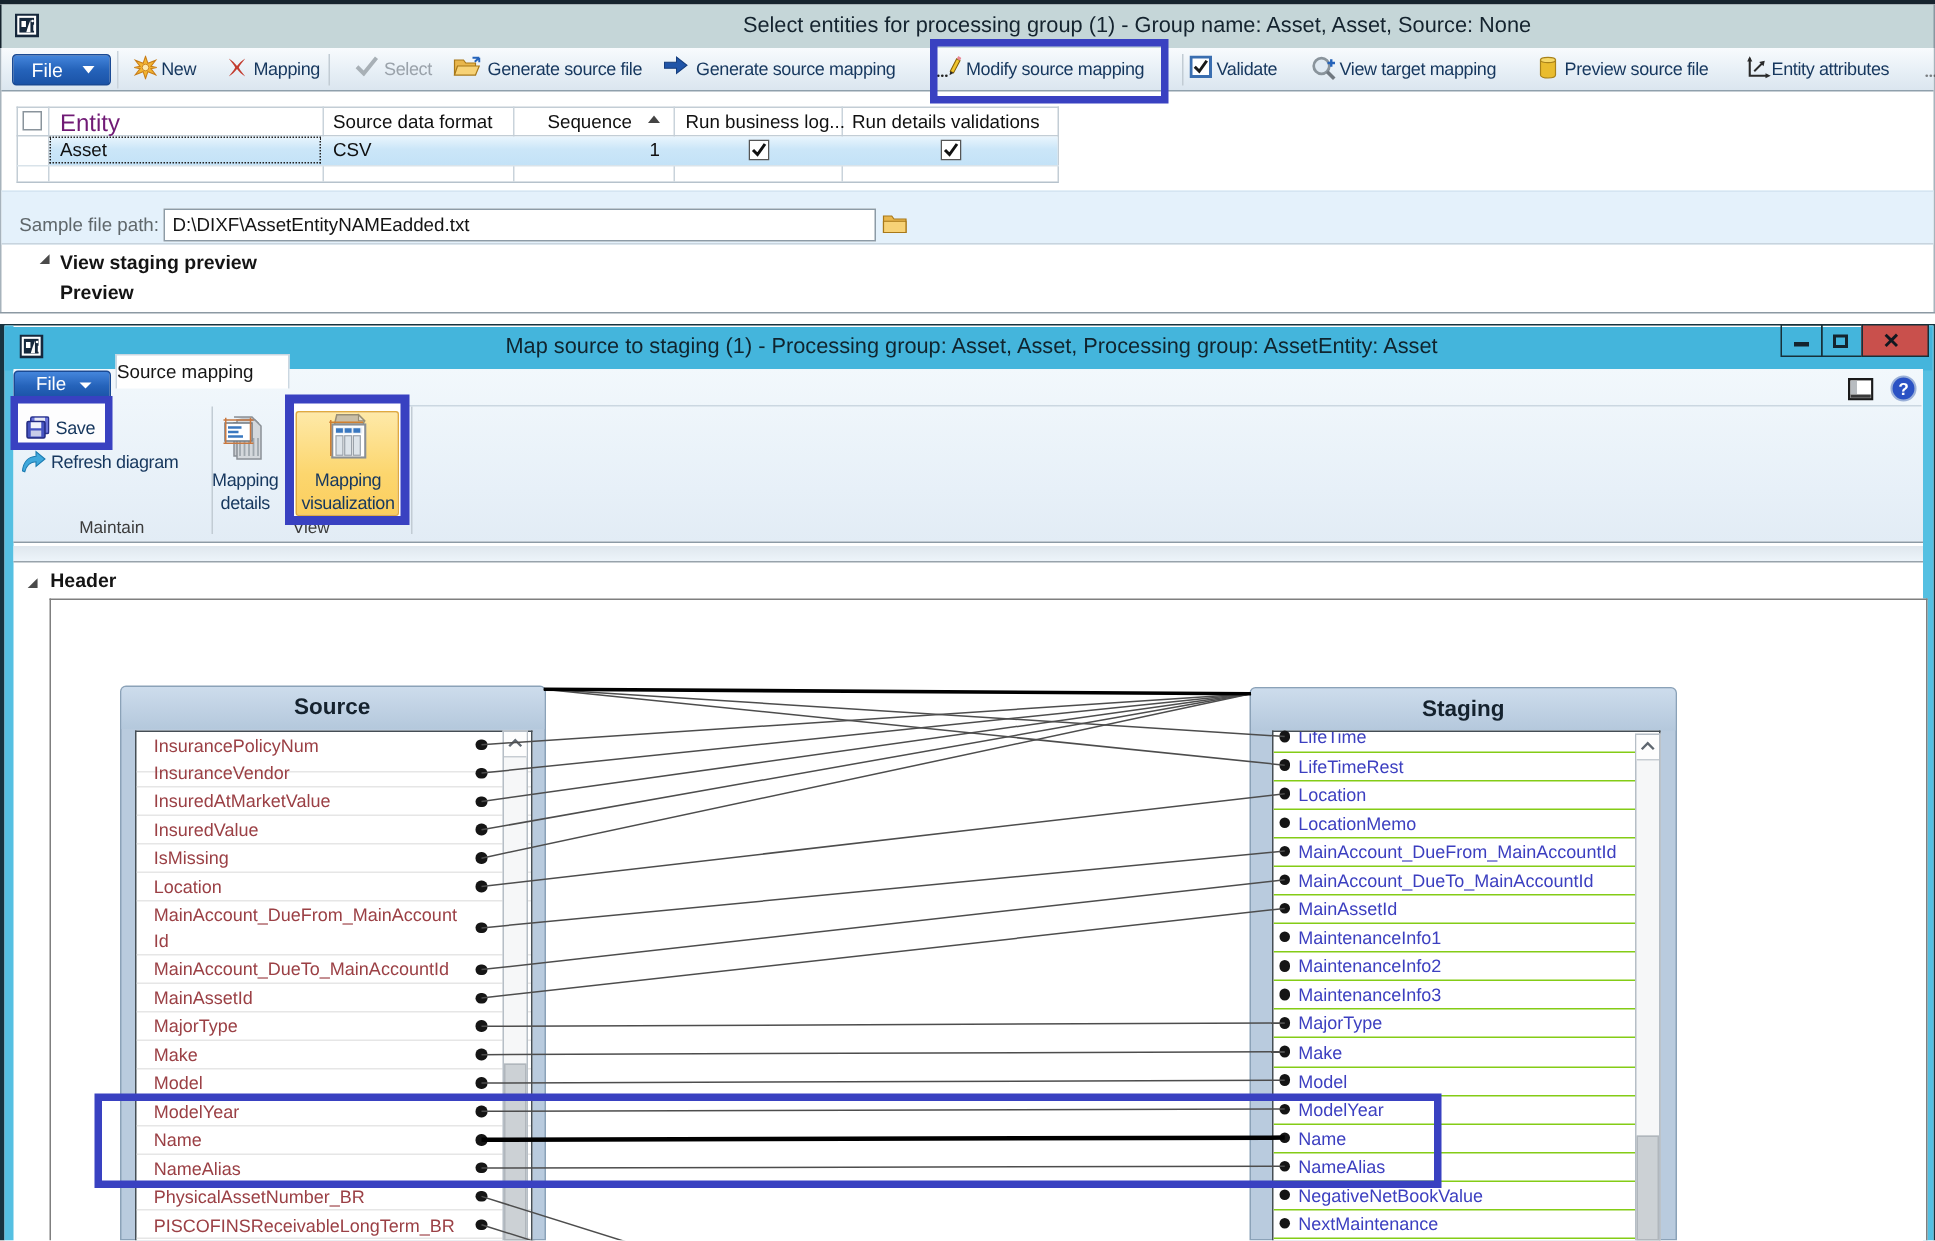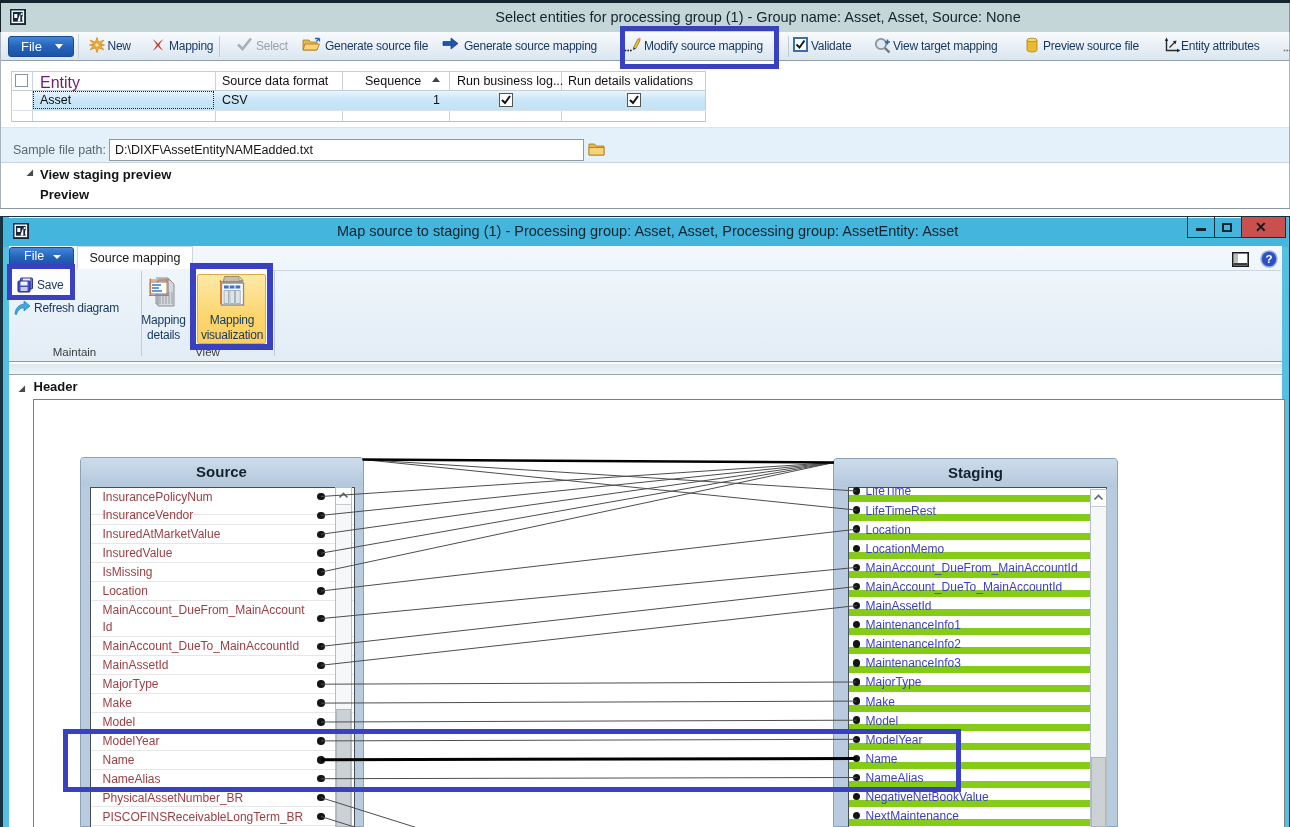--- a/index.html
+++ b/index.html
@@ -2,21 +2,21 @@
 <html><head><meta charset="utf-8">
 <style>
 *{margin:0;padding:0;box-sizing:border-box}
 html,body{width:1290px;height:827px;overflow:hidden}
 body{position:relative;background:#fff;font-family:"Liberation Sans",sans-serif;-webkit-font-smoothing:antialiased}
 .a{position:absolute}
 .tb{font-size:12px;color:#16375e;white-space:nowrap;letter-spacing:-0.25px}
 .sep{width:1px;background:#c2ccd4}
 .hl{border:5px solid #3941c1;position:absolute;z-index:40}
 .srow{position:absolute;left:0;width:100%;border-bottom:1px solid #e6e6e6;color:#9b4045;font-size:12px;line-height:18px;padding-left:12px}
-.grow{position:absolute;left:0;width:100%;border-bottom:7px solid #84cc16;color:#3c3fc0;font-size:12px;line-height:18px;padding-left:17px}
+.grow{position:absolute;left:0;width:100%;border-bottom:1px solid #84cc16;color:#3c3fc0;font-size:12px;line-height:18px;padding-left:17px}
 .dot{position:absolute;width:7.5px;height:7.5px;border-radius:50%;background:#151515}
 svg{display:block}
 </style></head><body>
 
 <div class="a" style="left:0;top:0;width:1290px;height:2.5px;background:#16242e"></div>
 <div class="a" style="left:0;top:2.5px;width:1290px;height:29.5px;background:#c5d6d8;border-left:1px solid #16242e;border-right:1px solid #8a97a0"></div>
 <div class="a" style="left:10px;top:9px">
     <svg width="16" height="16" viewBox="0 0 16 16">
       <rect x="0" y="0" width="16" height="16" fill="#16283c"></rect>
       <rect x="2.2" y="2.2" width="11.2" height="11.2" fill="none" stroke="#fff" stroke-width="1.4"></rect>
@@ -191,21 +191,21 @@
   </div>
 <div class="a" style="left:337px;top:223px;font-size:14.5px;color:#10242e">Map source to staging (1) - Processing group: Asset, Asset, Processing group: AssetEntity: Asset</div>
 <div class="a" style="left:1186.5px;top:216px;width:28px;height:21.5px;border:1px solid #173039"></div>
 <div class="a" style="left:1196px;top:228px;width:10px;height:3px;background:#14242e"></div>
 <div class="a" style="left:1213.5px;top:216px;width:28px;height:21.5px;border:1px solid #173039"></div>
 <div class="a" style="left:1222px;top:222.5px;width:10px;height:9px;border:2px solid #14242e"></div>
 <div class="a" style="left:1240.5px;top:216px;width:45px;height:21.5px;background:#c9504c;border:1px solid #173039"></div>
 <div class="a" style="left:1255px;top:219px;font-size:14px;font-weight:bold;color:#101820">✕</div>
 <div class="a" style="left:8.5px;top:246px;width:1273px;height:116px;background:linear-gradient(180deg,#f2f8fc,#e7f0f8 70%,#e2ecf5);border-bottom:1.5px solid #8c9aa5"></div>
 <div class="a" style="left:8.5px;top:363.5px;width:1273px;height:11px;background:linear-gradient(180deg,#dfe7ee,#edf4fa);border-bottom:1.5px solid #98a3ab"></div>
-<div class="a" style="left:77px;top:246px;width:116px;height:23px;background:#fff;border:1px solid #cbd7e1;border-bottom:none;text-align:center;font-size:12.5px;color:#161616;line-height:22px">Source mapping</div>
+<div class="a" style="left:77px;top:236px;width:116px;height:23px;background:#fff;border:1px solid #cbd7e1;border-bottom:none;font-size:12.5px;color:#161616;line-height:22px">Source mapping</div>
 <div class="a" style="left:193px;top:269.5px;width:1088px;height:1px;background:#cbd7e1"></div>
 <div class="a" style="left:9px;top:247px;width:65px;height:19px;border-radius:3px 3px 0 0;background:linear-gradient(180deg,#4486dc,#2563ba 55%,#1b53a7);border:1px solid #1a4a94;color:#fff;font-size:12.5px;line-height:17px;padding-left:14px">File</div>
 <div class="a" style="left:53px;top:255px;width:0;height:0;border-left:4px solid transparent;border-right:4px solid transparent;border-top:4.5px solid #fff"></div>
 <div class="a" style="left:1232px;top:251.5px">
     <svg width="17" height="15" viewBox="0 0 17 15">
       <rect x="0.8" y="0.8" width="15.4" height="13.4" fill="#fff" stroke="#1a1a1a" stroke-width="1.6"></rect>
       <rect x="1.8" y="1.8" width="4.2" height="9" fill="#b8bcc0"></rect>
       <rect x="1.8" y="11" width="13.4" height="2.2" fill="#3a3a3a"></rect>
     </svg>
   </div>

